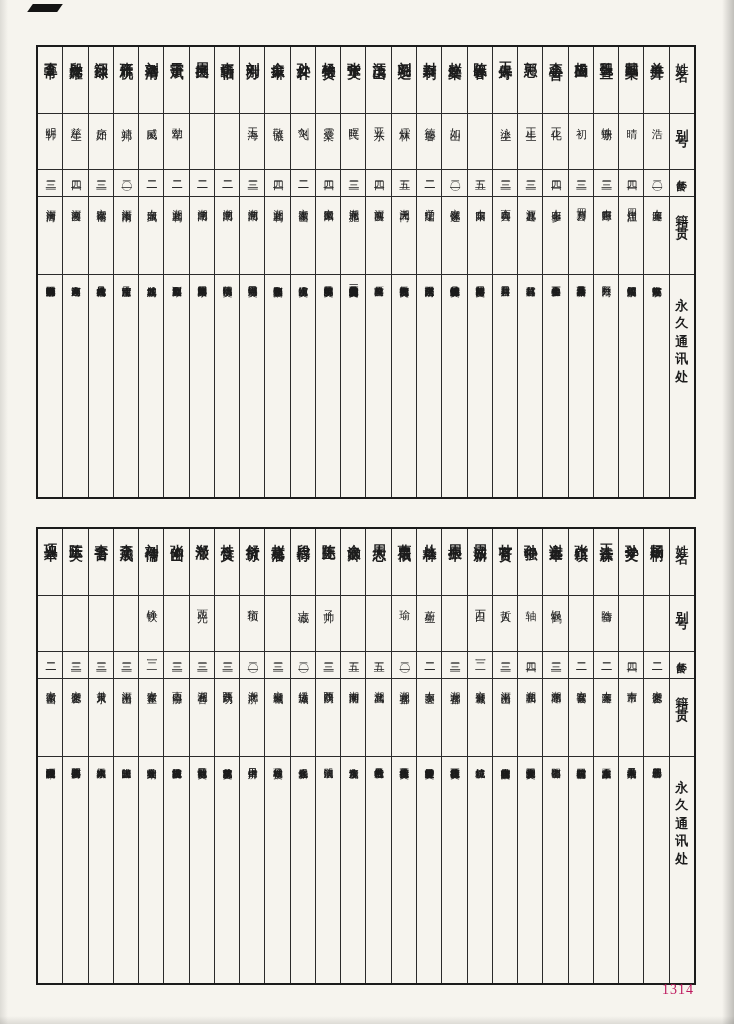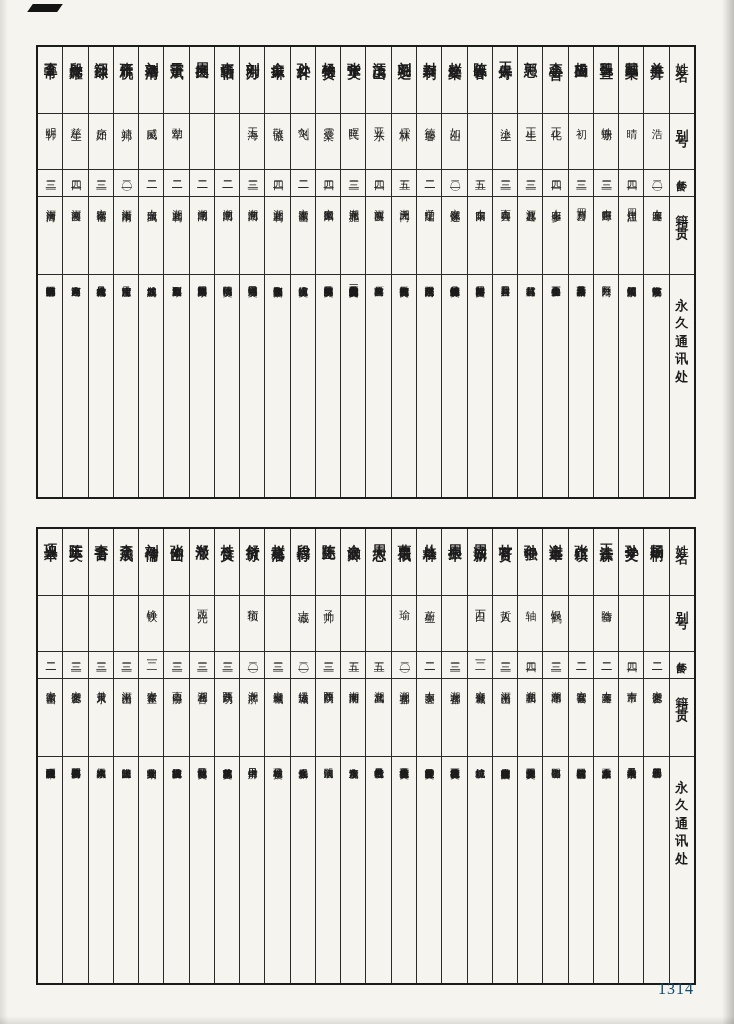--- a/index.html
+++ b/index.html
@@ -49,22 +49,22 @@
   .cell-native .vt{font-size:10px;letter-spacing:1px;padding-top:4px;}
   .cell-address .vt{font-size:9.5px;line-height:11px;padding-top:4px;max-height:100%;}
 
   .header-col .vt{font-weight:bold;}
   .header-col .cell-name .vt{font-size:13px;letter-spacing:6px;padding-top:6px;}
   .header-col .cell-alias .vt{font-size:13px;letter-spacing:6px;padding-top:5px;}
   .header-col .cell-age .vt{font-size:10.5px;letter-spacing:1px;padding-top:2px;}
   .header-col .cell-native .vt{font-size:13px;letter-spacing:12px;padding-top:8px;}
   .header-col .cell-address .vt{font-size:13px;letter-spacing:18px;padding-top:12px;}
 
-  .page-num{position:absolute;right:40px;bottom:26px;font-size:16px;
-    letter-spacing:1px;color:#0c4a6e;}
+  .page-num{position:absolute;right:40px;bottom:26px;font-size:14px;
+    letter-spacing:1px;color:#be185d;}
 </style>
 </head>
 <body>
 
 <div class="paper"></div>
 <div class="artifact-top"></div>
 
 <div class="dir-table" id="table-top">
   <div class="col">
     <div class="cell cell-name">

